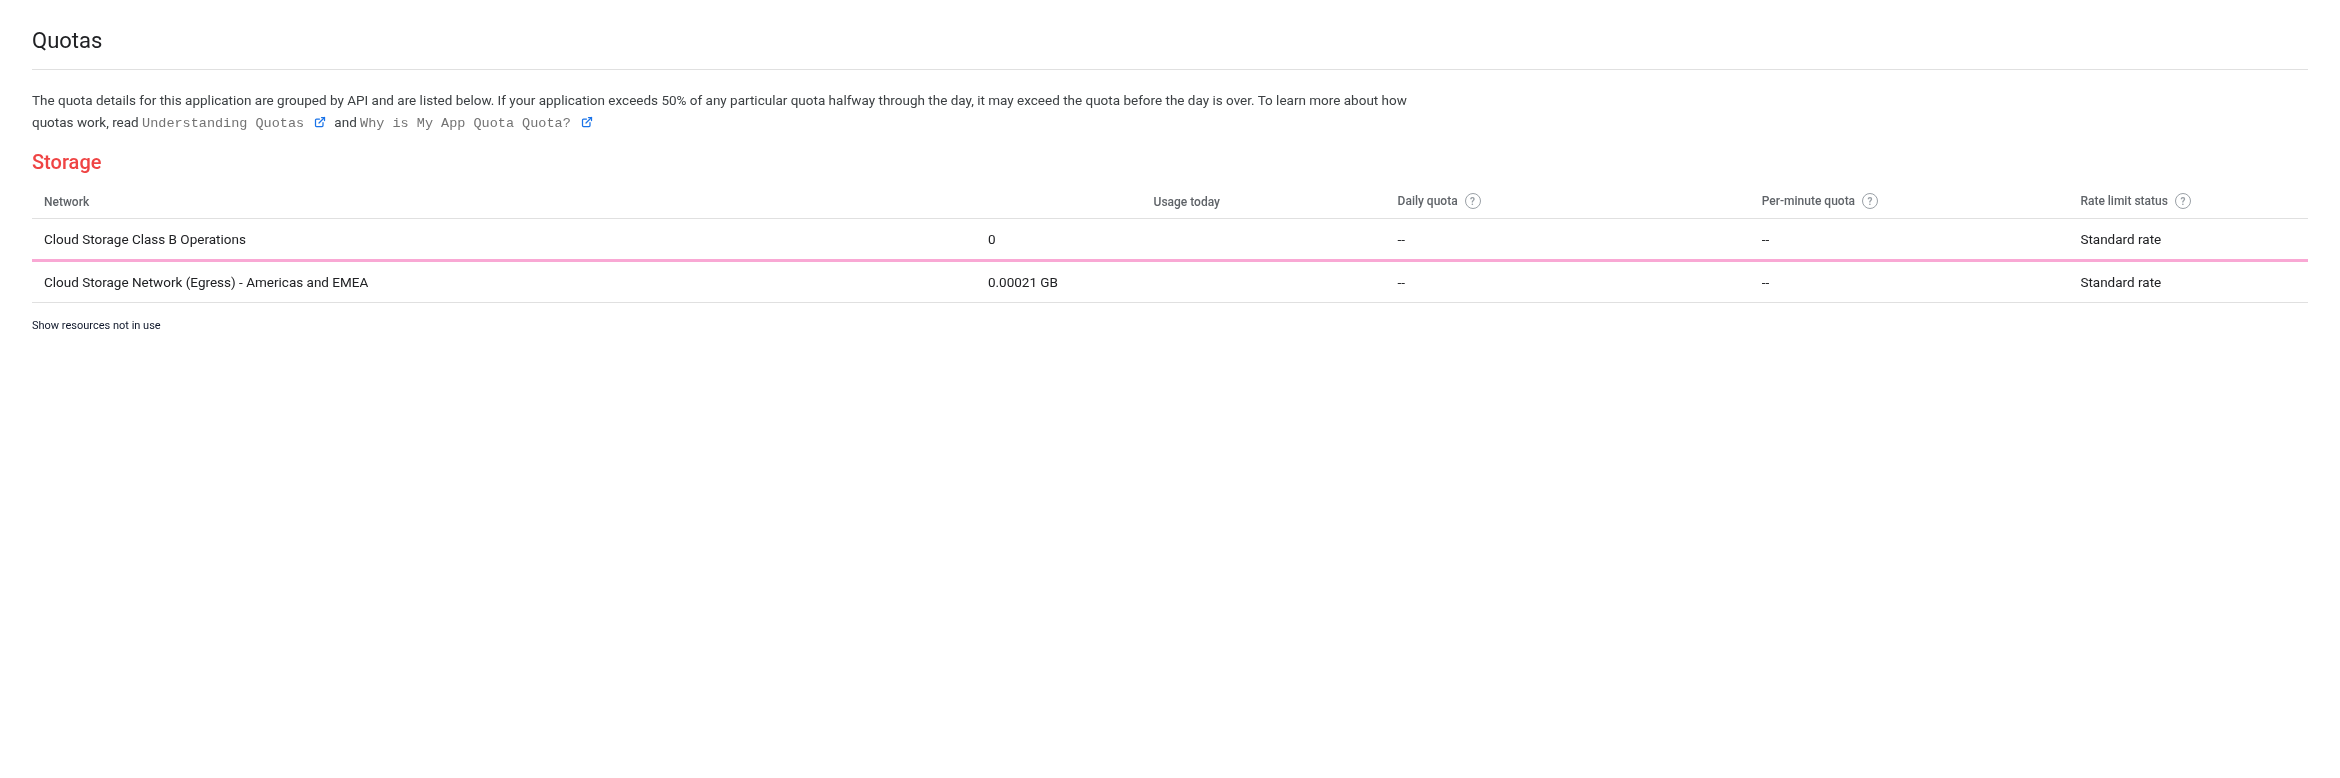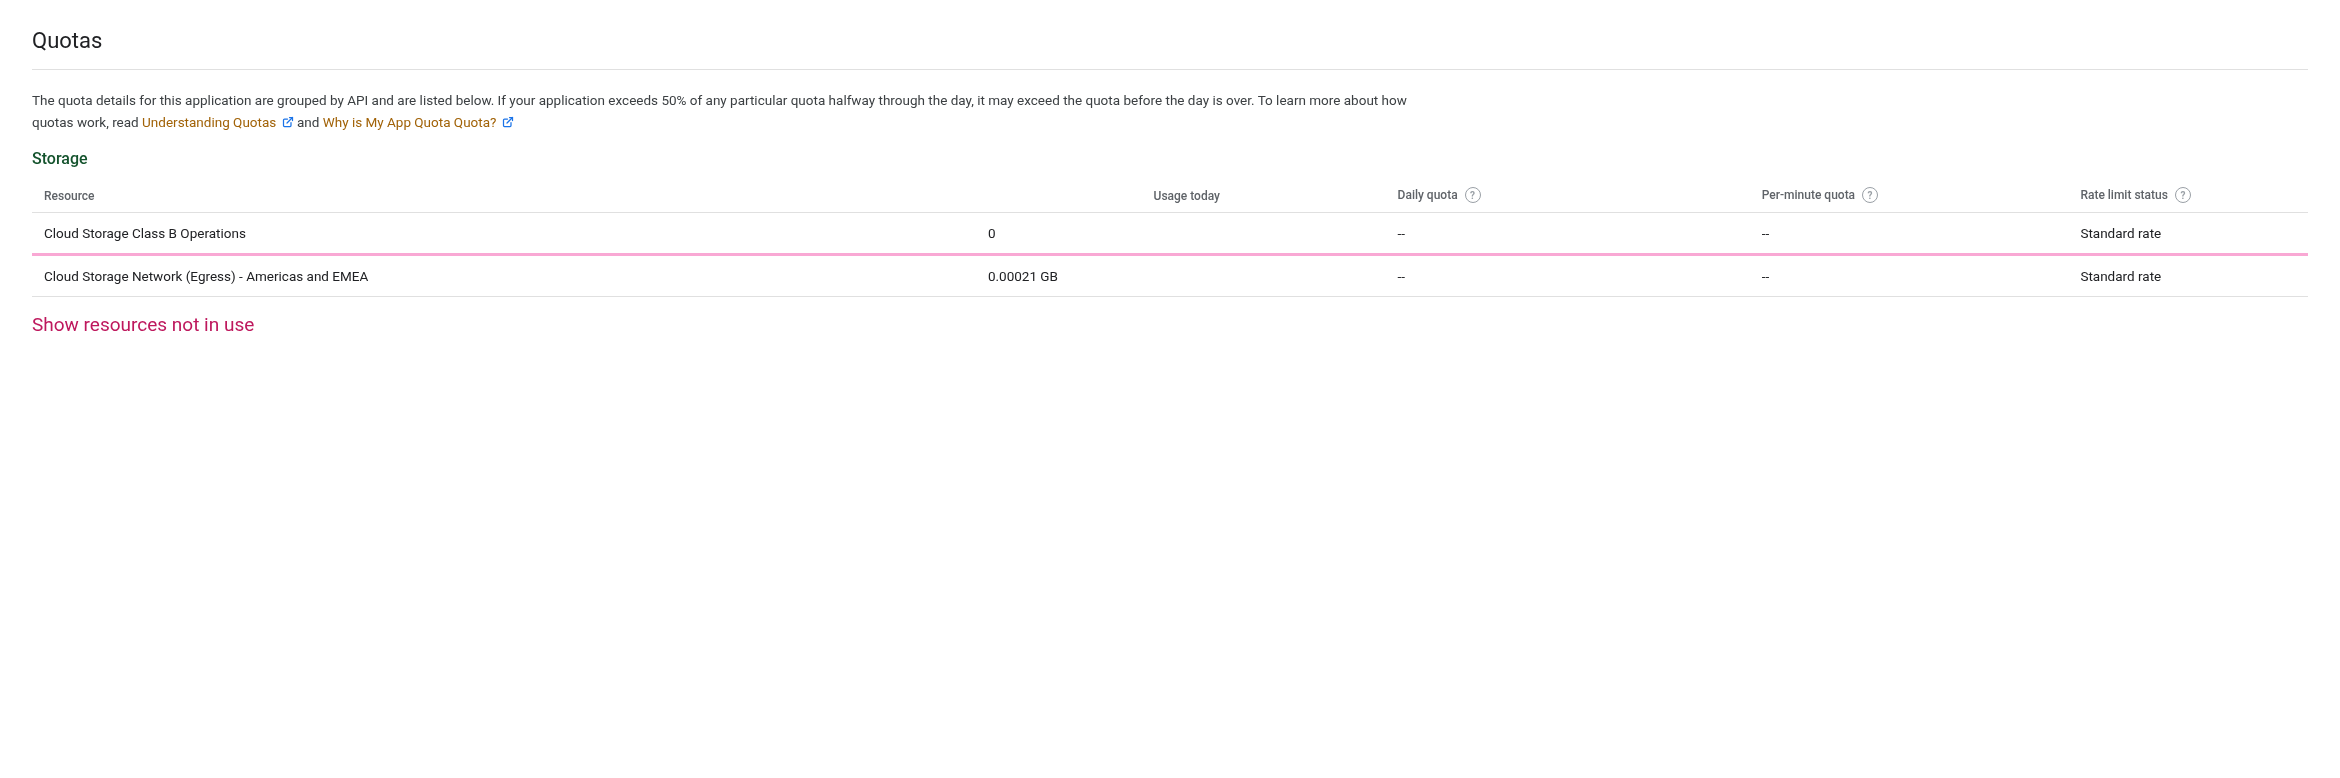--- a/index.html
+++ b/index.html
@@ -40,39 +40,40 @@
       font-size: 13.5px;
       color: #3c4043;
       max-width: 1400px;
     }
 
     .description-block p {
       margin-bottom: 8px;
     }
 
     .link {
-      color: #a16207;
+      color: #737373;
       text-decoration: none;
       cursor: pointer;
+      font-family: Liberation Mono, monospace;
     }
 
     .external-icon {
       display: inline-block;
       width: 12px;
       height: 12px;
       margin-left: 2px;
       vertical-align: middle;
       position: relative;
       top: -1px;
     }
 
     .section-title {
-      font-size: 16px;
+      font-size: 20px;
       font-weight: 500;
-      color: #14532d;
+      color: #ef4444;
       margin-bottom: 12px;
       margin-top: 8px;
     }
 
     .quota-table {
       width: 100%;
       border-collapse: collapse;
       font-size: 13.5px;
     }
 
@@ -139,24 +140,24 @@
       font-size: 10px;
       font-weight: 700;
       margin-left: 4px;
       vertical-align: middle;
       cursor: pointer;
       position: relative;
       top: -1px;
     }
 
     .show-resources-link {
-      color: #be185d;
+      color: #0f172a;
       text-decoration: none;
       cursor: pointer;
-      font-size: 19px;
+      font-size: 11px;
       margin-top: 16px;
       display: inline-block;
     }
   </style>
 </head>
 <body>
 
 <div class="page-container">
 
   <h1 class="page-title">Quotas</h1>
@@ -184,21 +185,21 @@
         </svg>
       </a>
     </p>
   </div>
 
   <div class="section-title">Storage</div>
 
   <table class="quota-table">
     <thead>
       <tr>
-        <th class="">Resource</th>
+        <th class="">Network</th>
         <th class="usage-col">Usage today</th>
         <th class="daily-col">
           <span>Daily quota</span>
           <span class="help-icon">?</span>
         </th>
         <th class="per-minute-col">
           <span>Per-minute quota</span>
           <span class="help-icon">?</span>
         </th>
         <th class="rate-col">

